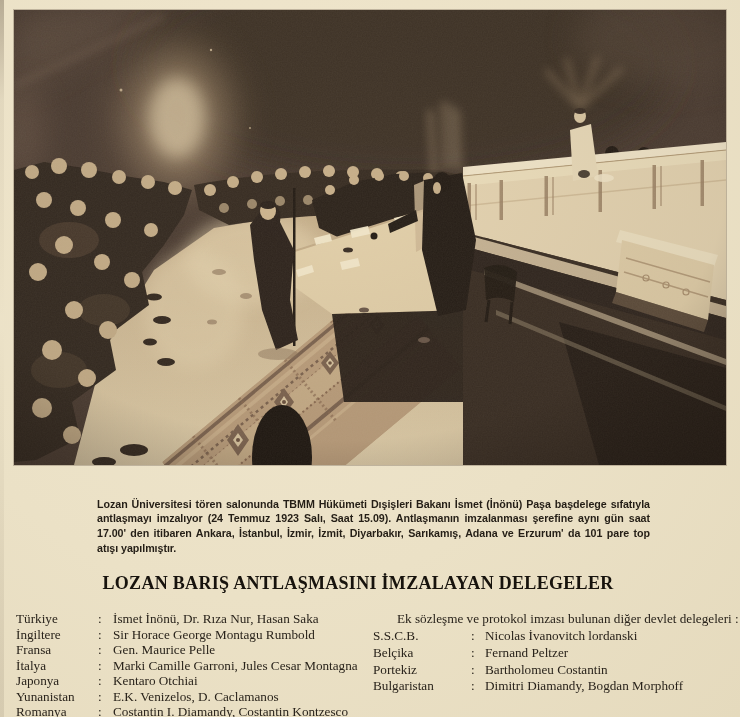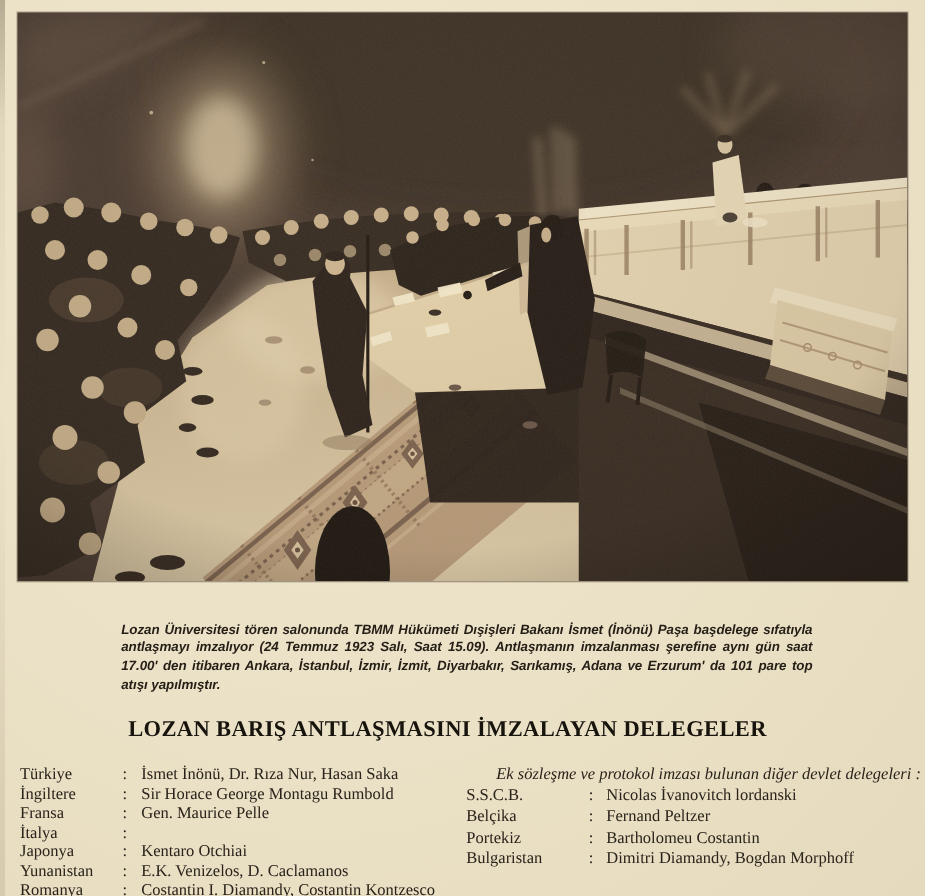--- a/index.html
+++ b/index.html
@@ -13,39 +13,39 @@
     position:absolute;left:0;top:0;width:4px;height:100%;pointer-events:none;
     background:linear-gradient(180deg, rgba(60,45,30,.30), rgba(60,45,30,.06) 14%, rgba(60,45,30,0) 45%, rgba(60,45,30,.10) 96%);
   }
   .photo{
     position:absolute;left:14px;top:10px;width:712px;height:455px;overflow:hidden;
     background:#4c3d33;box-shadow:0 0 0 1px rgba(74,58,46,.28);
   }
   .photo svg{display:block;width:712px;height:455px;}
   .caption{
     position:absolute;left:97px;top:486px;width:553px;
-    font-size:10.7px;line-height:14.8px;font-style:italic;font-weight:700;
+    font-size:10.7px;line-height:14.8px;font-weight:700;
     letter-spacing:-0.05px;text-align:justify;color:#241e16;
   }
   .heading{
     position:absolute;left:0;top:561px;width:716px;text-align:center;
     font-family:"Liberation Serif", serif;font-weight:700;font-size:18px;
     letter-spacing:.3px;color:#17130d;
   }
   .list{position:absolute;font-family:"Liberation Serif", serif;font-size:13.2px;color:#29231b;}
   .list-left{left:16px;top:611px;width:352px;}
   .list-right{left:373px;top:610px;width:364px;}
   .drow{display:flex;white-space:nowrap;line-height:15.55px;}
   .list-right .drow{line-height:16.8px;}
   .drow .country{width:82px;flex:none;}
   .list-right .drow .country{width:98px;}
   .drow .sep{width:15px;flex:none;}
   .list-right .drow .sep{width:14px;}
   .drow .names{flex:none;}
-  .rheader{white-space:nowrap;padding-left:24px;line-height:17px;margin-bottom:1px;font-style:italic;}
+  .rheader{white-space:nowrap;padding-left:24px;line-height:17px;margin-bottom:1px;}
   .head{fill:#c6ae89;}
   .head2{fill:#c6ae89;opacity:.7;}
 </style>
 </head>
 <body>
 
 <div class="page-edge"></div>
 
 <div class="photo" role="img" aria-label="Sepia photograph: Ismet Inonu signing the Lausanne Peace Treaty in the ceremony hall of Lausanne University; audience seated in rows on the left, delegates around a long document-covered table, a tall white panelled balustrade on the right, and a patterned carpet runner in the foreground">
   <svg viewBox="0 0 712 455" xmlns="http://www.w3.org/2000/svg">
@@ -347,20 +347,21 @@
       <span class="names">Sir Horace George Montagu Rumbold</span>
   </div>
   <div class="drow">
     <span class="country">Fransa</span>
       <span class="sep">:</span>
       <span class="names">Gen. Maurice Pelle</span>
   </div>
   <div class="drow">
     <span class="country">İtalya</span>
       <span class="sep">:</span>
+      <span class="names">Marki Camille Garroni, Jules Cesar Montagna</span>
   </div>
   <div class="drow">
     <span class="country">Japonya</span>
       <span class="sep">:</span>
       <span class="names">Kentaro Otchiai</span>
   </div>
   <div class="drow">
     <span class="country">Yunanistan</span>
       <span class="sep">:</span>
       <span class="names">E.K. Venizelos, D. Caclamanos</span>

